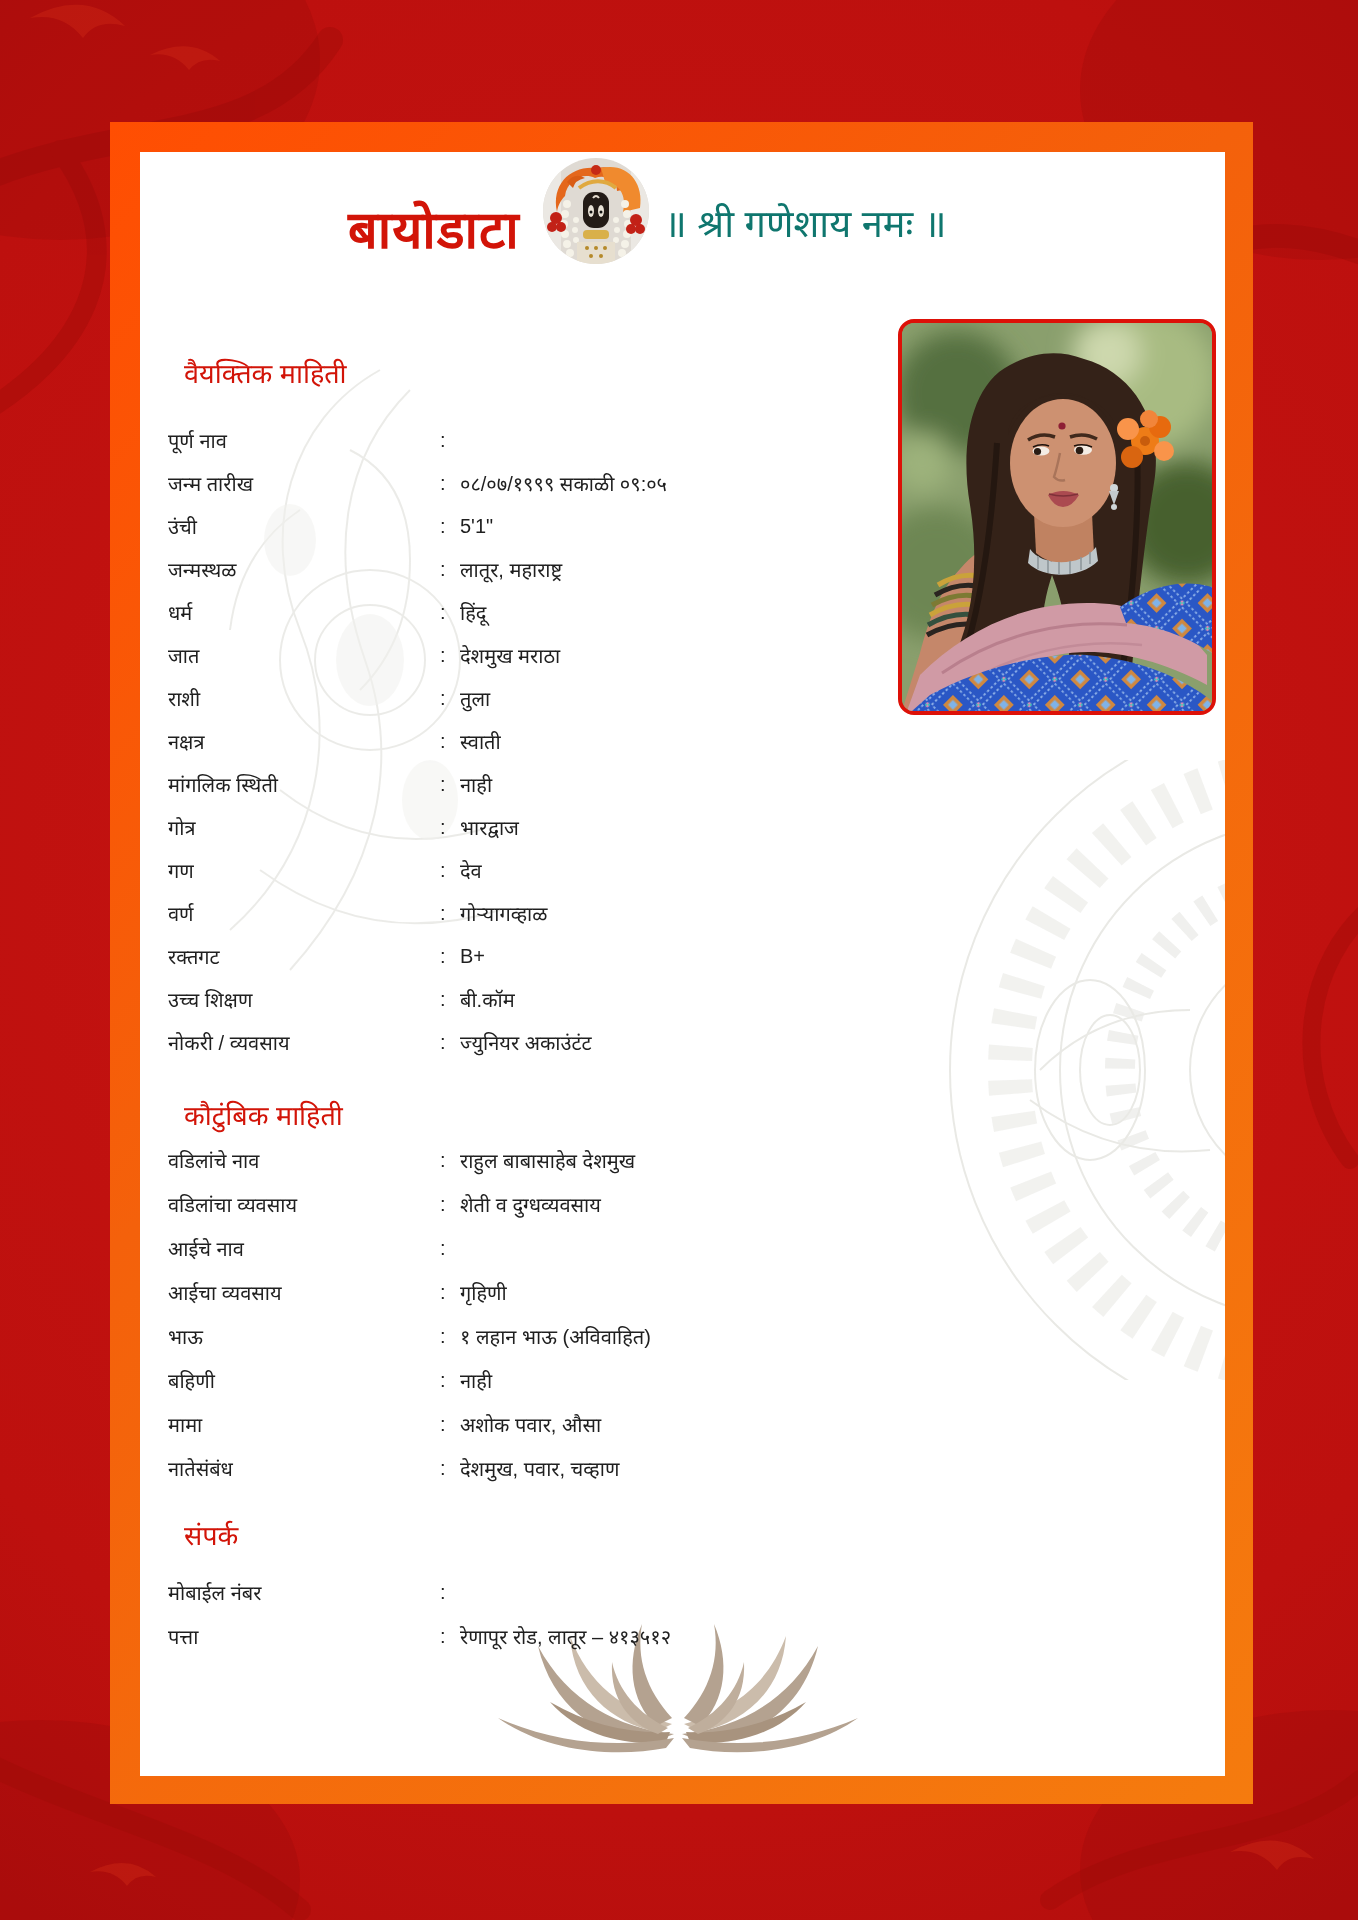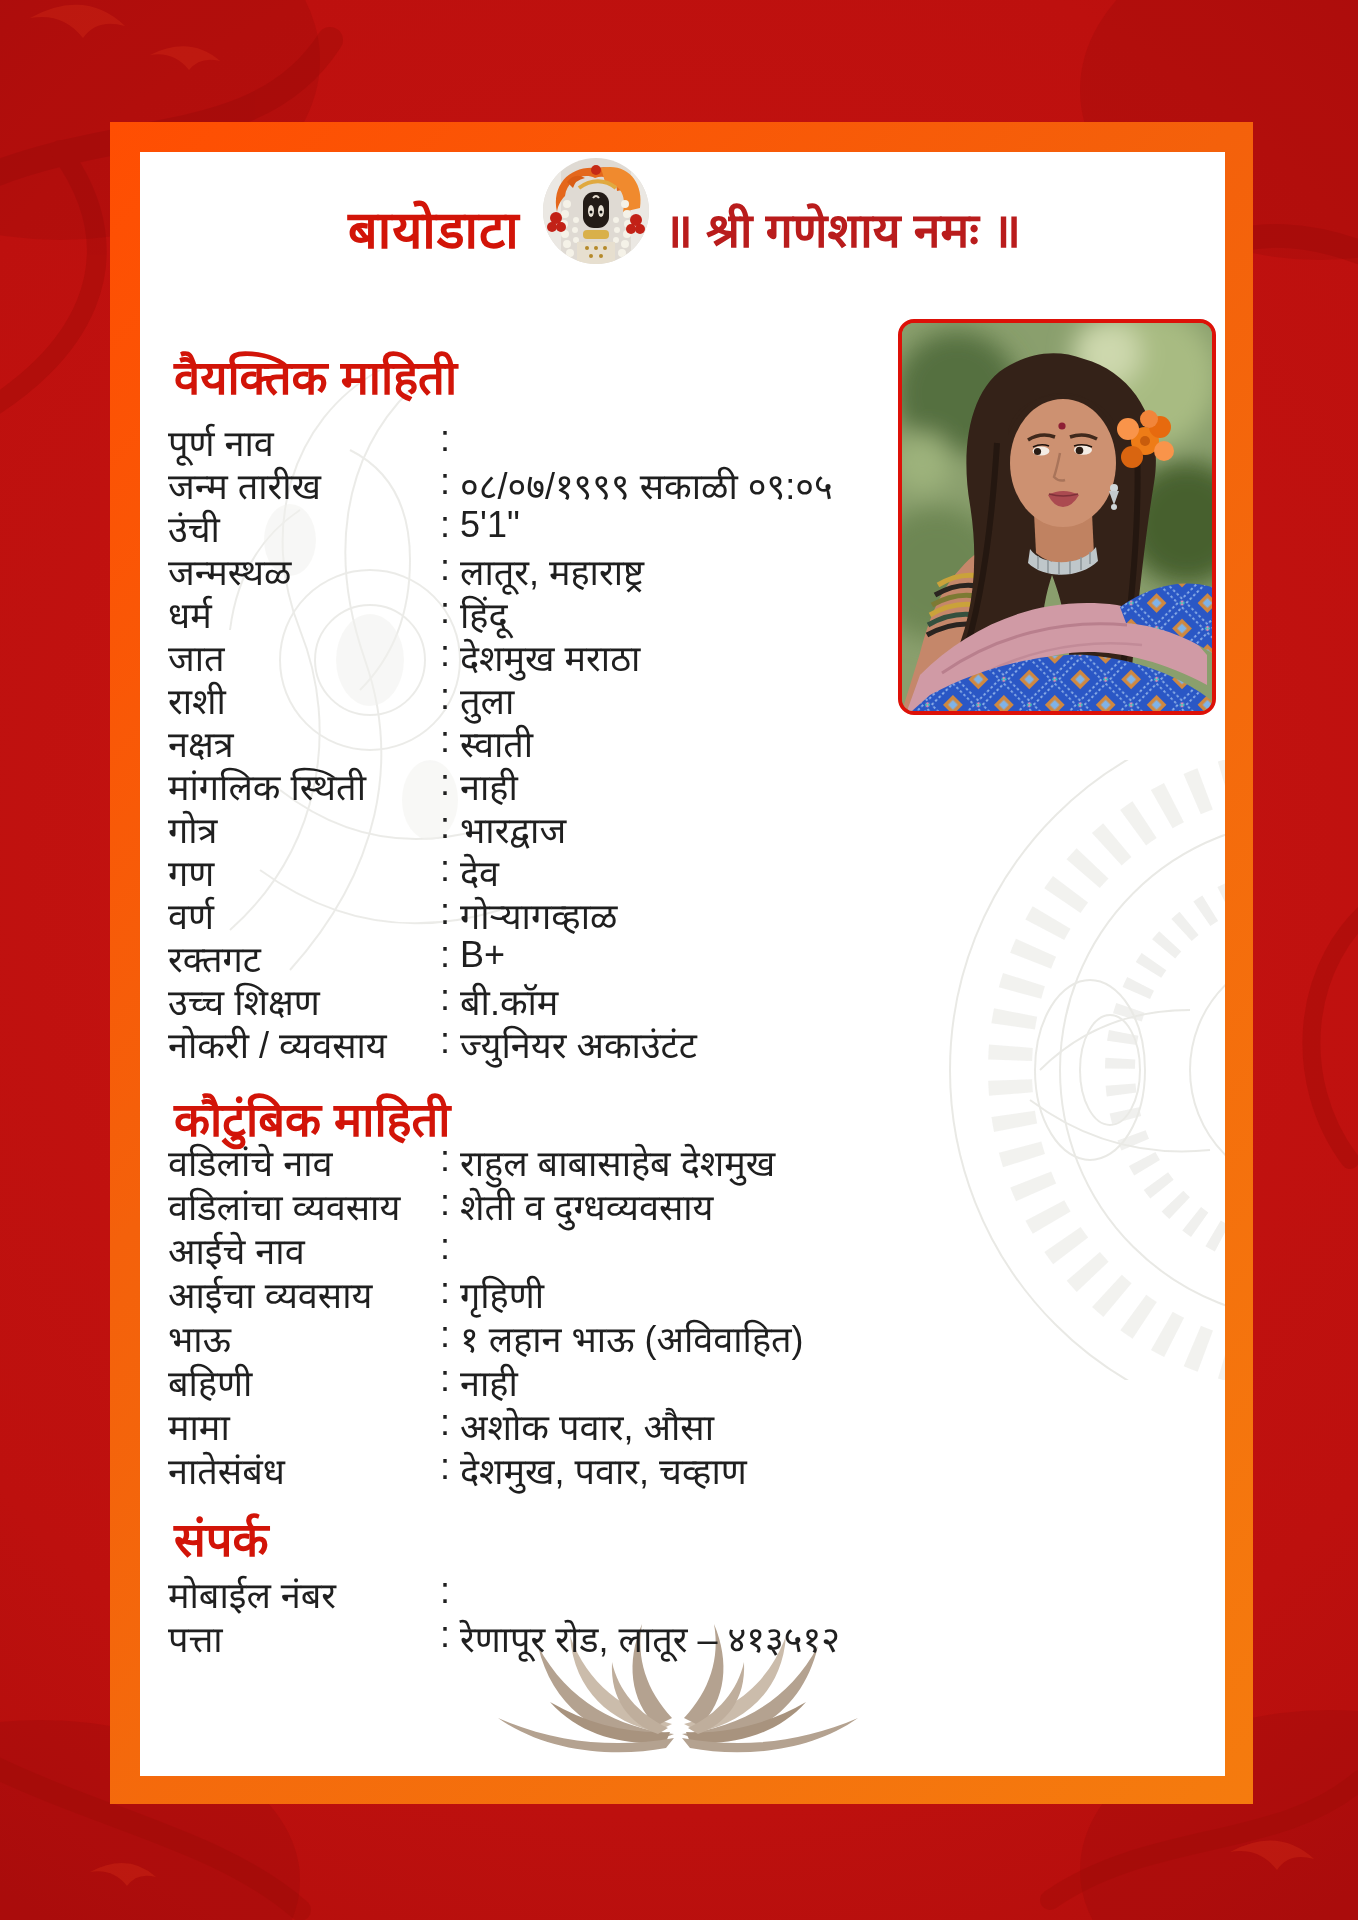--- a/index.html
+++ b/index.html
@@ -18,35 +18,35 @@
   .card{
     left:140px;top:152px;width:1085px;height:1624px;
     background:#ffffff;overflow:hidden;
   }
   .title{
     left:348px;top:192px;width:320px;height:58px;
     font-size:52px;font-weight:bold;color:#d21408;letter-spacing:1px;
   }
   .blessing{
     left:664px;top:196px;width:420px;height:56px;
-    font-size:48px;font-weight:bold;color:#b91c1c;
+    font-size:38px;font-weight:normal;color:#0f766e;
   }
   .deity{left:543px;top:158px;width:106px;height:106px;}
   .photo{
     left:898px;top:319px;width:310px;height:388px;
     border:4px solid #dd1108;border-radius:16px;overflow:hidden;background:#869b6a;
   }
   .photo svg{display:block;}
   .sec-heading{
-    left:168px;width:700px;height:54px;margin:6px;
-    font-size:47px;font-weight:bold;color:#d21408;
+    left:168px;width:700px;height:54px;margin:16px;
+    font-size:27px;font-weight:normal;color:#d21408;
   }
   .row{
-    left:168px;width:1040px;height:44px;display:flex;
-    font-size:36px;color:#1f1f1f;font-weight:500;
+    left:168px;width:1040px;height:44px;display:flex;align-items:center;
+    font-size:20px;color:#1f1f1f;font-weight:500;
   }
   .row .lbl{width:272px;flex:none;}
   .row .sep{width:20px;flex:none;color:#1f1f1f;}
   .row .val{flex:1;white-space:nowrap;}
   .wm{pointer-events:none;}
 </style>
 </head>
 <body>
 
 <svg class="abs wm" width="1358" height="1920" viewBox="0 0 1358 1920" style="left:0;top:0;">

